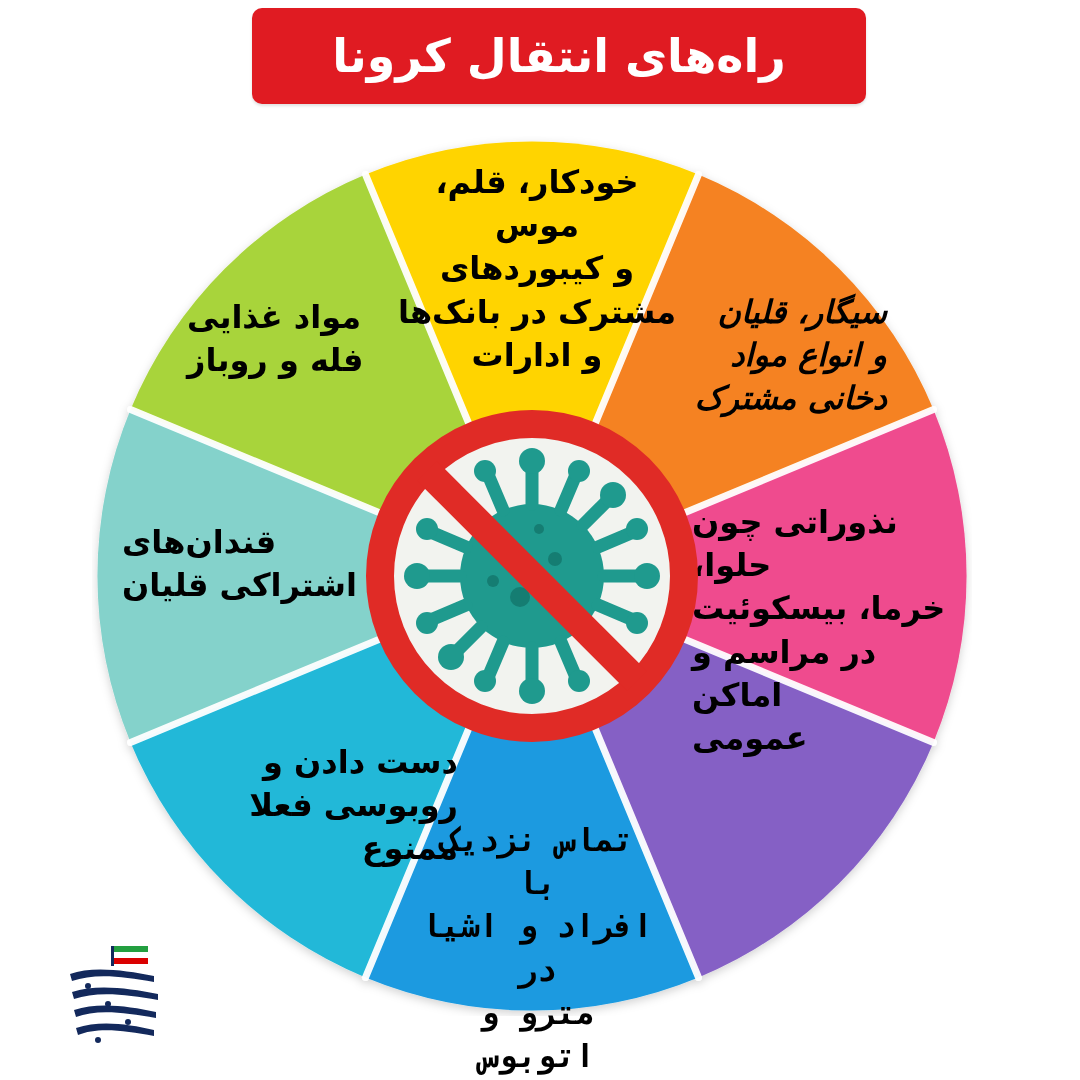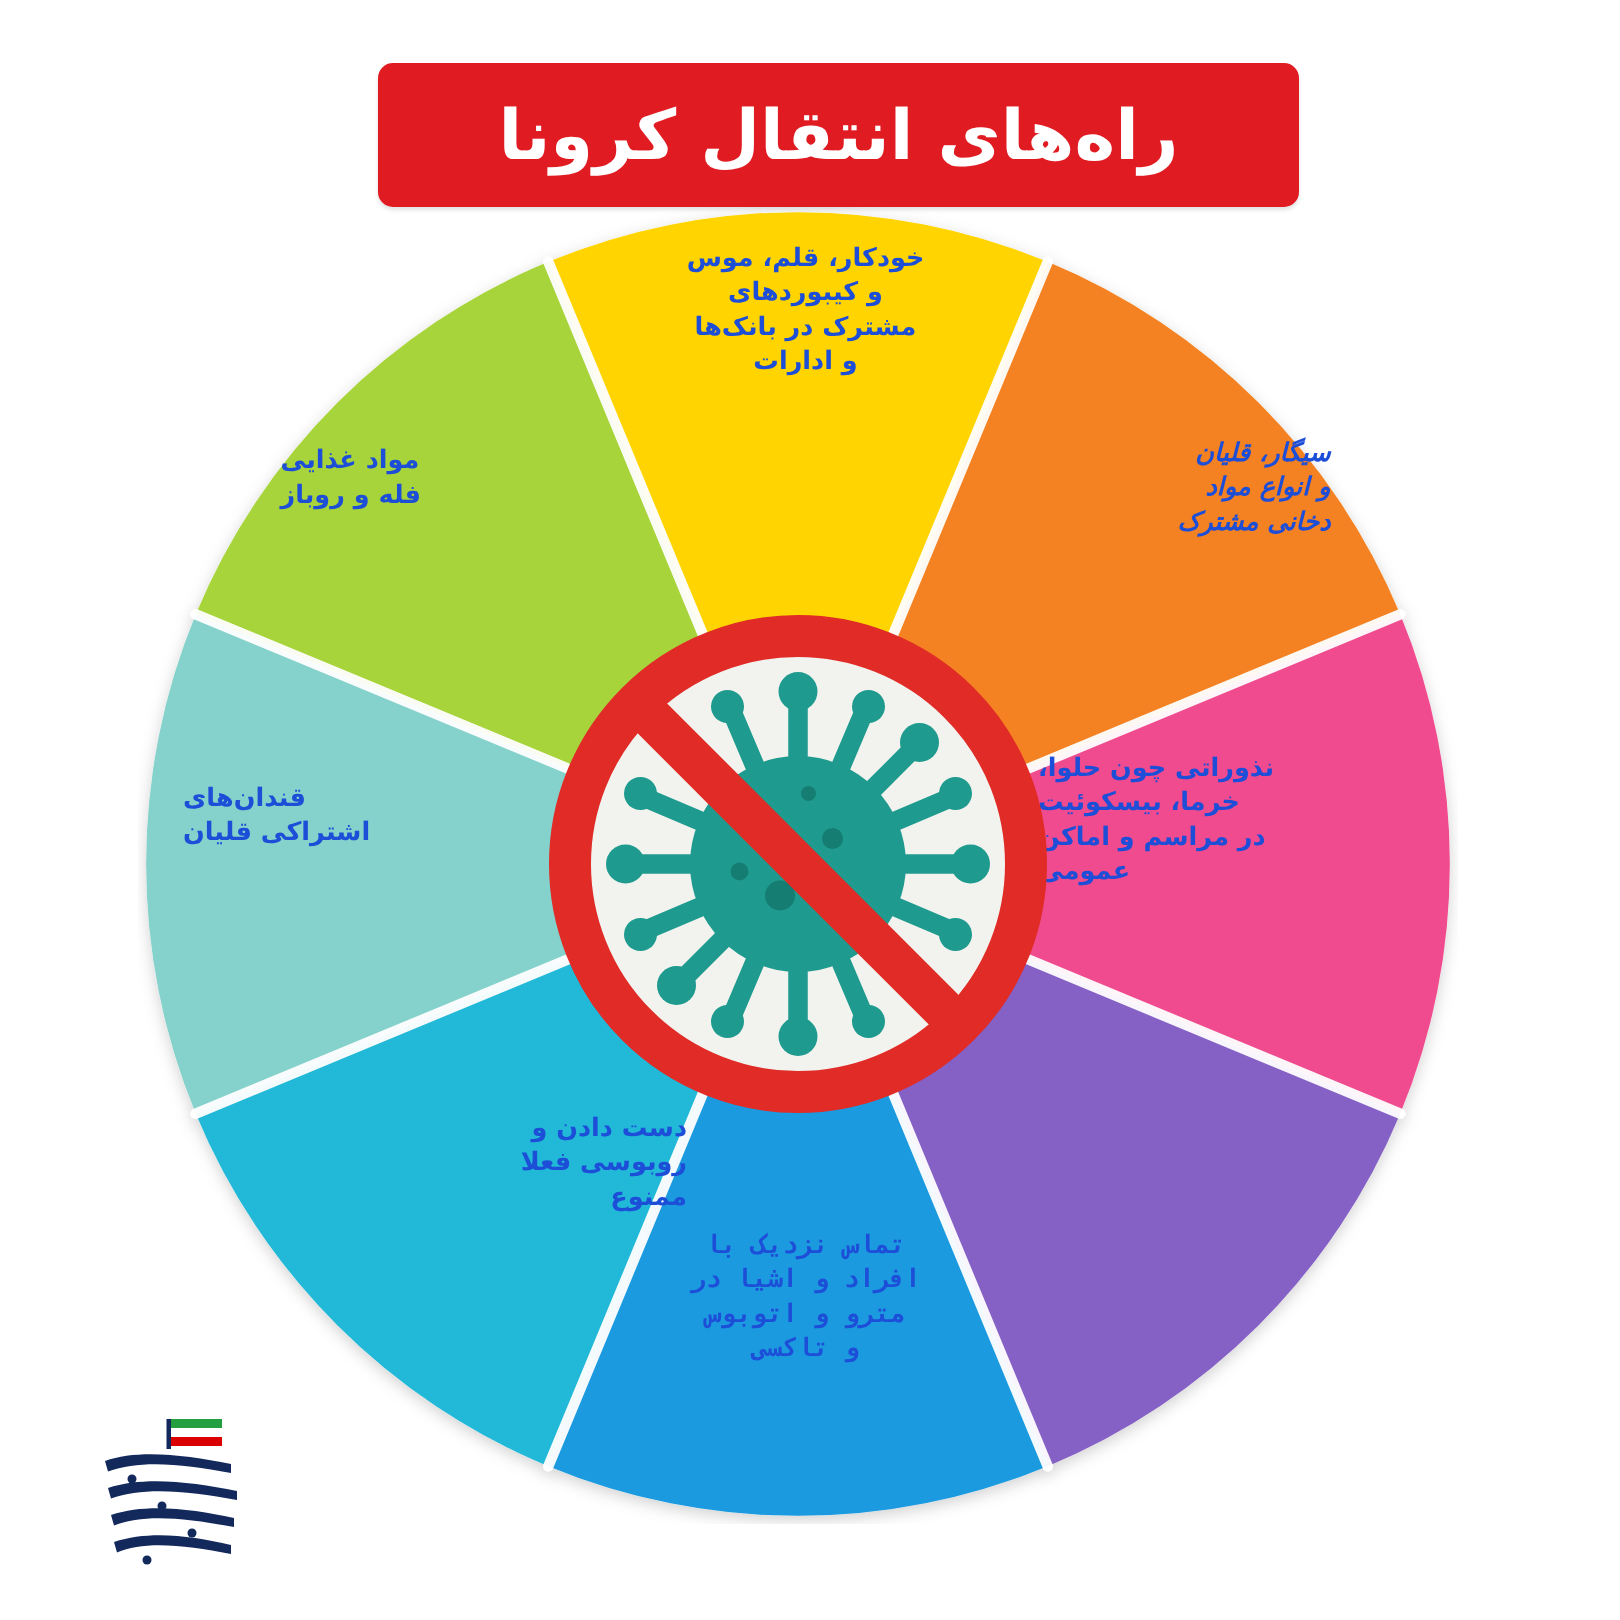--- a/index.html
+++ b/index.html
@@ -21,21 +21,20 @@
     top: 8px;
     left: 252px;
     width: 614px;
     height: 96px;
     background: #e01b22;
     border-radius: 10px;
     display: flex;
     align-items: center;
     justify-content: center;
     box-shadow: 0 2px 3px rgba(0,0,0,0.12);
-    margin-top: 34px;
   }
   #title-text {
     color: #ffffff;
     font-size: 46px;
     font-weight: bold;
     letter-spacing: 0px;
     direction: rtl;
     white-space: nowrap;
   }
 
@@ -50,22 +49,22 @@
   #wheel-svg {
     position: absolute;
     left: 0; top: 0;
     width: 880px;
     height: 880px;
   }
 
   
   .wedge-label {
     position: absolute;
-    color: #1d4ed8;
-    font-size: 17px;
+    color: #000000;
+    font-size: 32px;
     line-height: 1.35;
     font-weight: bold;
     direction: rtl;
     text-align: center;
     white-space: pre-line;
     pointer-events: none;
   }
 
   
   #label-0 { 

